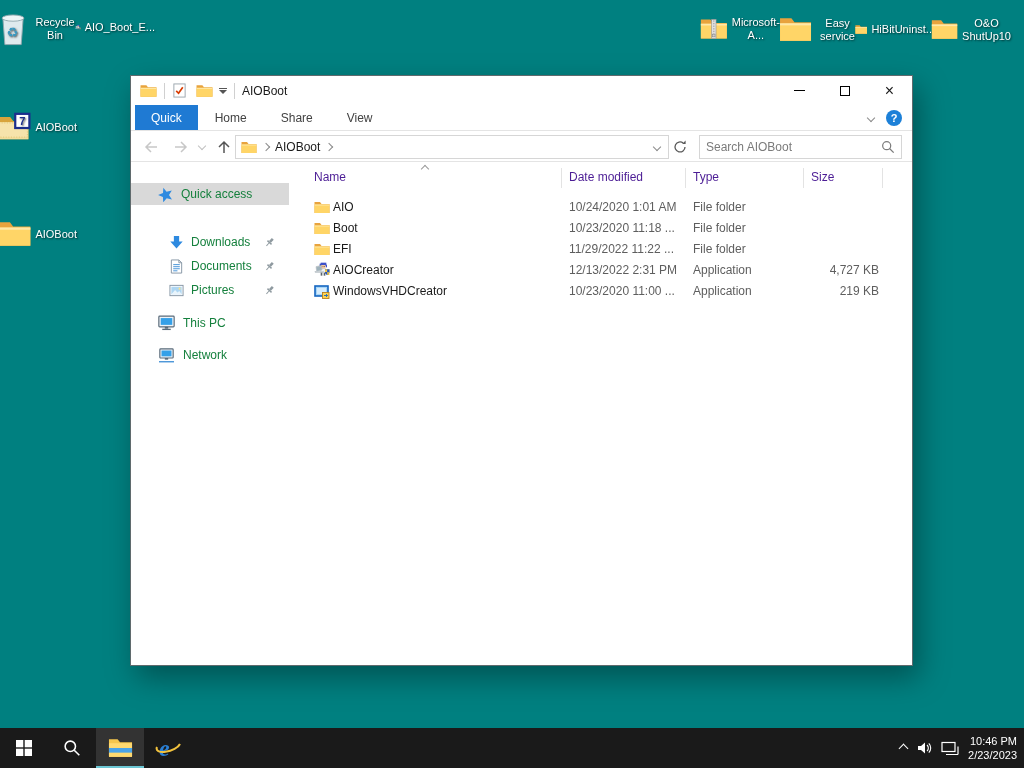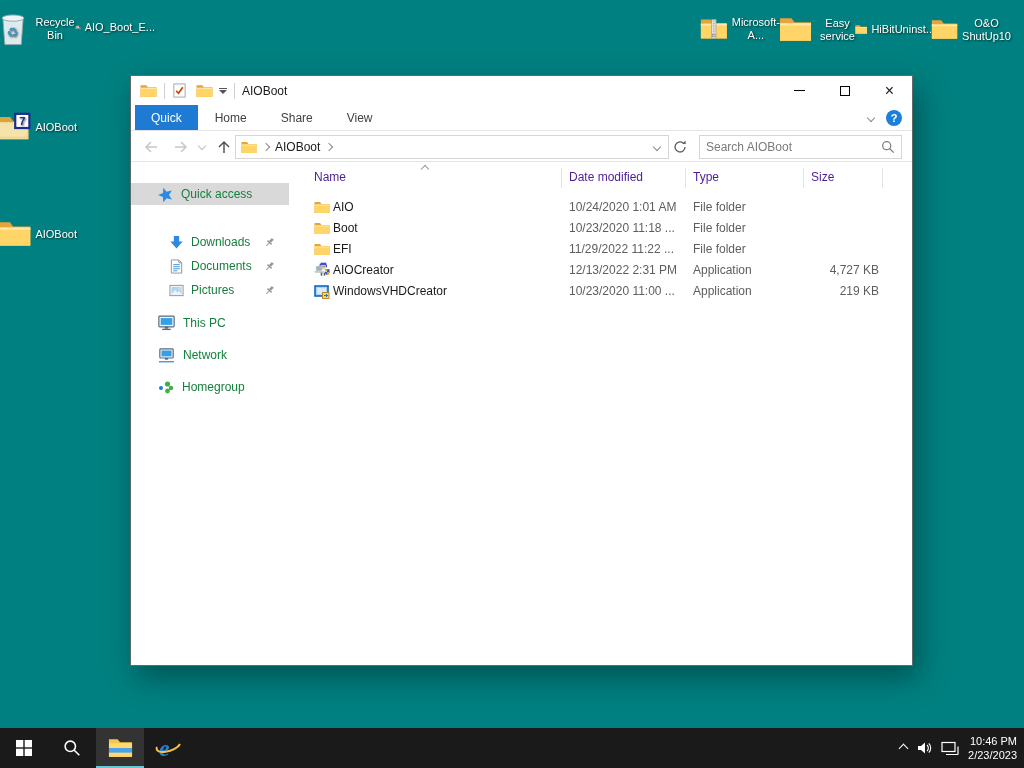--- a/index.html
+++ b/index.html
@@ -374,26 +374,20 @@
           <use href="#sym-monitor"></use>
         </svg>
       <span class="lbl">This PC</span>
     </div>
     <div class="sbitem" style="top:182px">
       <svg style="margin-left:27px;margin-right:8px" width="17" height="15">
           <use href="#sym-network"></use>
         </svg>
       <span class="lbl">Network</span>
     </div>
-    <div class="sbitem" style="top:214px">
-      <svg style="margin-left:27px;margin-right:8px" width="16" height="16">
-          <use href="#sym-home"></use>
-        </svg>
-      <span class="lbl">Homegroup</span>
-    </div>
   </div>
 
   <div class="fpane">
     <span class="chev u" style="position:absolute;left:133px;top:4px;border-color:#9a9a9a"></span>
     <div class="hdrcell" style="left:25px">Name</div>
     <div class="hdrcell" style="left:280px">Date modified</div>
     <div class="hdrcell" style="left:404px">Type</div>
     <div class="hdrcell" style="left:522px">Size</div>
     <div class="hdrdiv" style="left:272px"></div>
     <div class="hdrdiv" style="left:396px"></div>

